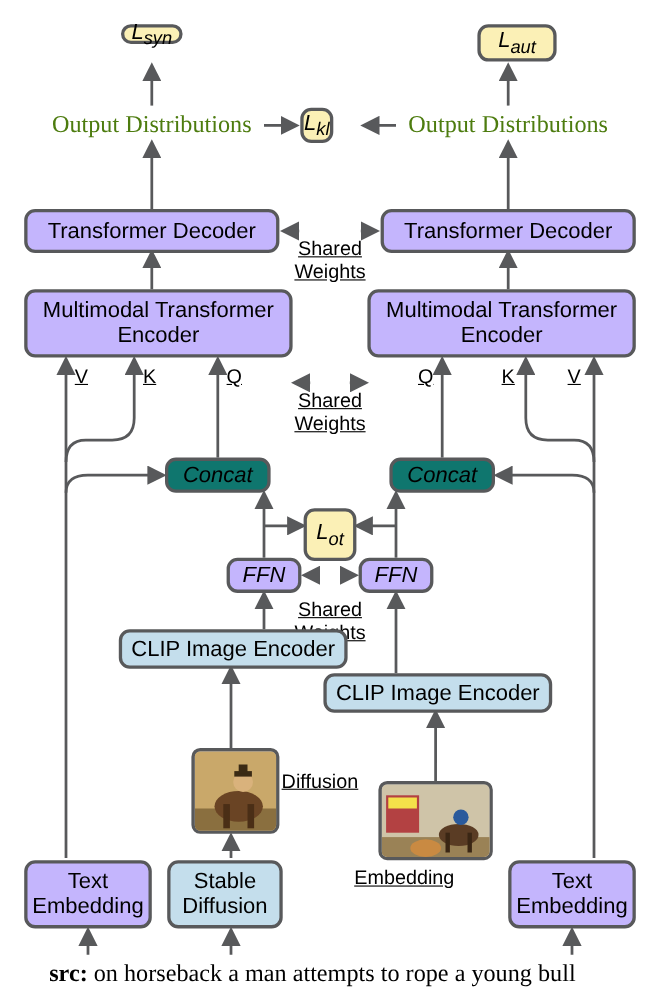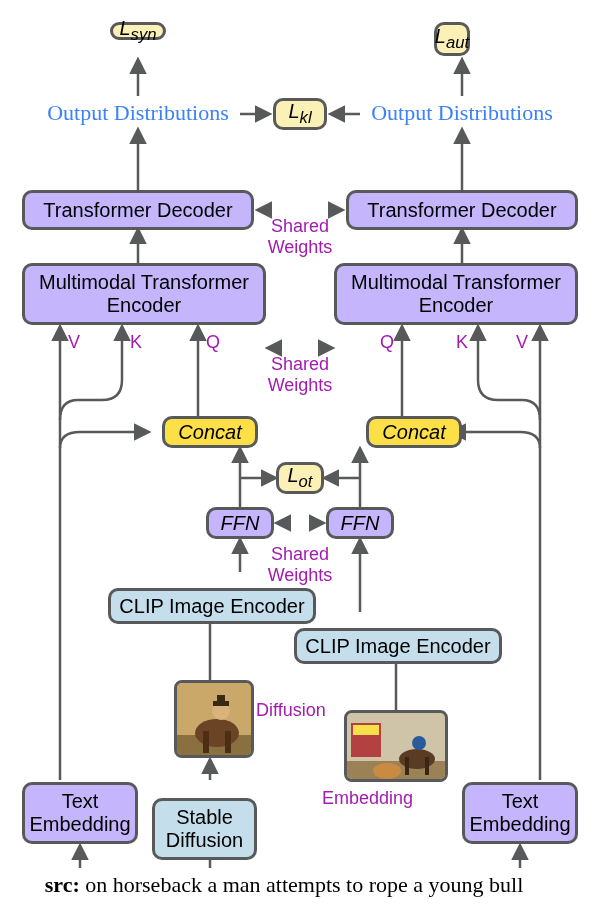--- a/index.html
+++ b/index.html
@@ -20,34 +20,35 @@
     display: flex;
     align-items: center;
     justify-content: center;
     text-align: center;
     font-size: 20px;
     line-height: 1.15;
     color: #000;
     padding: 4px 8px;
   }
   .pink { background: #c4b5fd; }
-  .blue { background: #c4deec; margin-top: 16px; }
-  .green { background: #fde047; font-style: italic; margin-left: 12px; }
+  .blue { background: #c4deec; }
+  .green { background: #0f766e; font-style: italic; }
   .yellow { background: #fbf0b6; font-style: italic; }
   .label {
     position: absolute;
     font-family: "Times New Roman", Times, serif;
     font-size: 22px;
-    color: #3b82f6;
+    color: #4d7c0f;
     text-align: center;
   }
   .annot {
     position: absolute;
     font-size: 18px;
-    color: #a21caf;
+    color: #000000;
+    text-decoration: underline;
   }
   .caption {
     position: absolute;
     font-family: "Times New Roman", Times, serif;
     font-size: 22px;
     text-align: center;
     width: 560px;
   }
   .img-box {
     position: absolute;
@@ -131,28 +132,28 @@
     <line x1="462" y1="96" x2="462" y2="60" marker-end="url(#ah)"></line>
 
     <line x1="240" y1="114" x2="269" y2="114" marker-end="url(#ah)"></line>
     <line x1="360" y1="114" x2="331" y2="114" marker-end="url(#ah)"></line>
   </g>
 </svg>
 
 <div class="node yellow" style="left:110px; top:22px; width:56px; height:18px;text-align:center;">
   <span><i><span>L</span><sub>syn</sub></i></span>
 </div>
-<div class="node yellow" style="left:434px; top:22px; width:36px; height:34px;">
+<div class="node yellow" style="left:434px; top:22px; width:72px; height:34px;">
   <span><i><span>L</span><sub>aut</sub></i></span>
 </div>
 
 <div class="label" style="left:38px; top:100px; width:200px;">Output Distributions</div>
 <div class="label" style="left:362px; top:100px; width:200px;">Output Distributions</div>
 
-<div class="node yellow" style="left:273px; top:98px; width:54px; height:32px;">
+<div class="node yellow" style="left:273px; top:98px; width:30px; height:32px;">
   <span><i><span>L</span><sub>kl</sub></i></span>
 </div>
 
 <div class="node pink" style="left:22px; top:190px; width:232px; height:40px;">Transformer Decoder</div>
 <div class="node pink" style="left:346px; top:190px; width:232px; height:40px;">Transformer Decoder</div>
 <div class="annot" style="left:240px; top:216px; width:120px; text-align:center;">Shared Weights</div>
 
 <div class="node pink" style="left:22px; top:263px; width:244px; height:62px;">Multimodal Transformer Encoder</div>
 <div class="node pink" style="left:334px; top:263px; width:244px; height:62px;">Multimodal Transformer Encoder</div>
 <div class="annot" style="left:240px; top:354px; width:120px; text-align:center;">Shared Weights</div>
@@ -160,21 +161,21 @@
 <div class="annot" style="left:68px; top:332px;">V</div>
 <div class="annot" style="left:130px; top:332px;">K</div>
 <div class="annot" style="left:206px; top:332px;">Q</div>
 <div class="annot" style="left:380px; top:332px;">Q</div>
 <div class="annot" style="left:456px; top:332px;">K</div>
 <div class="annot" style="left:516px; top:332px;">V</div>
 
 <div class="node green" style="left:150px; top:416px; width:96px; height:32px;">Concat</div>
 <div class="node green" style="left:354px; top:416px; width:96px; height:32px;">Concat</div>
 
-<div class="node yellow" style="left:276px; top:462px; width:48px; height:32px;">
+<div class="node yellow" style="left:276px; top:462px; width:48px; height:48px;">
   <span><i><span>L</span><sub>ot</sub></i></span>
 </div>
 
 <div class="node pink" style="left:206px; top:507px; font-style:italic; width:68px; height:32px;">FFN</div>
 <div class="node pink" style="left:326px; top:507px; font-style:italic; width:68px; height:32px;">FFN</div>
 <div class="annot" style="left:240px; top:544px; width:120px; text-align:center;">Shared Weights</div>
 
 <div class="node blue" style="left:108px; top:572px; width:208px; height:36px;">CLIP Image Encoder</div>
 <div class="node blue" style="left:294px; top:612px; width:208px; height:36px;">CLIP Image Encoder</div>
 

